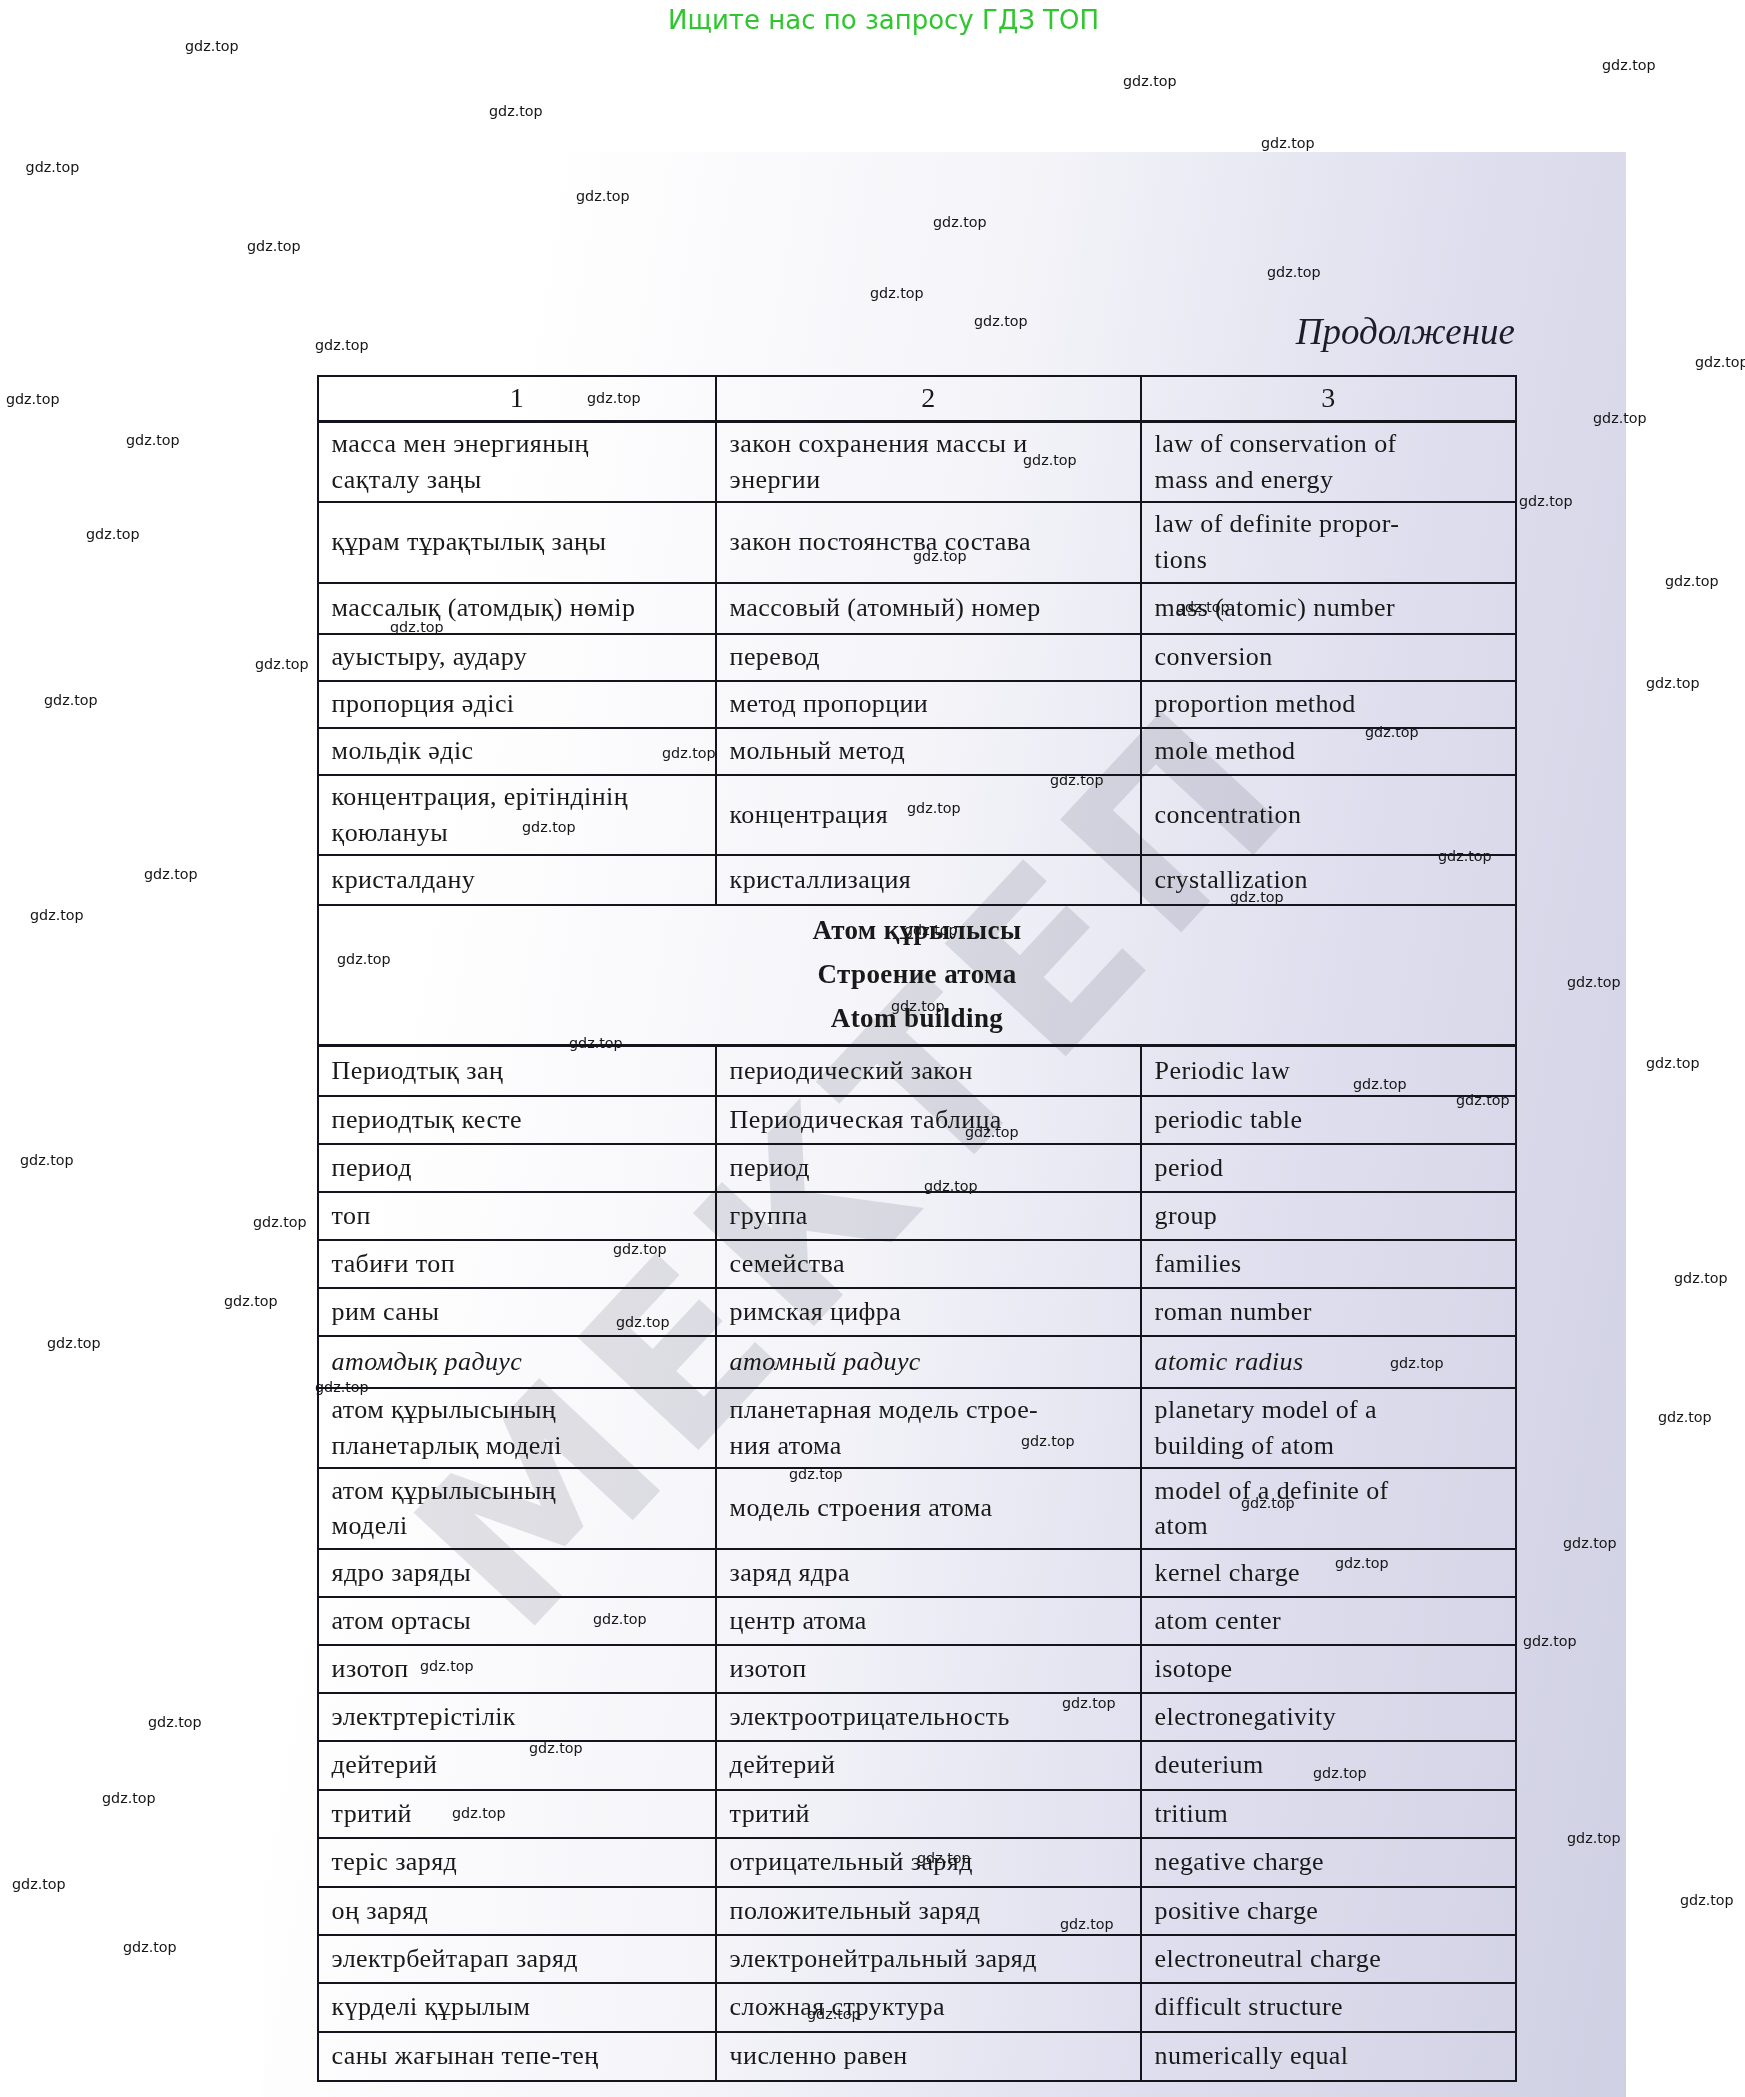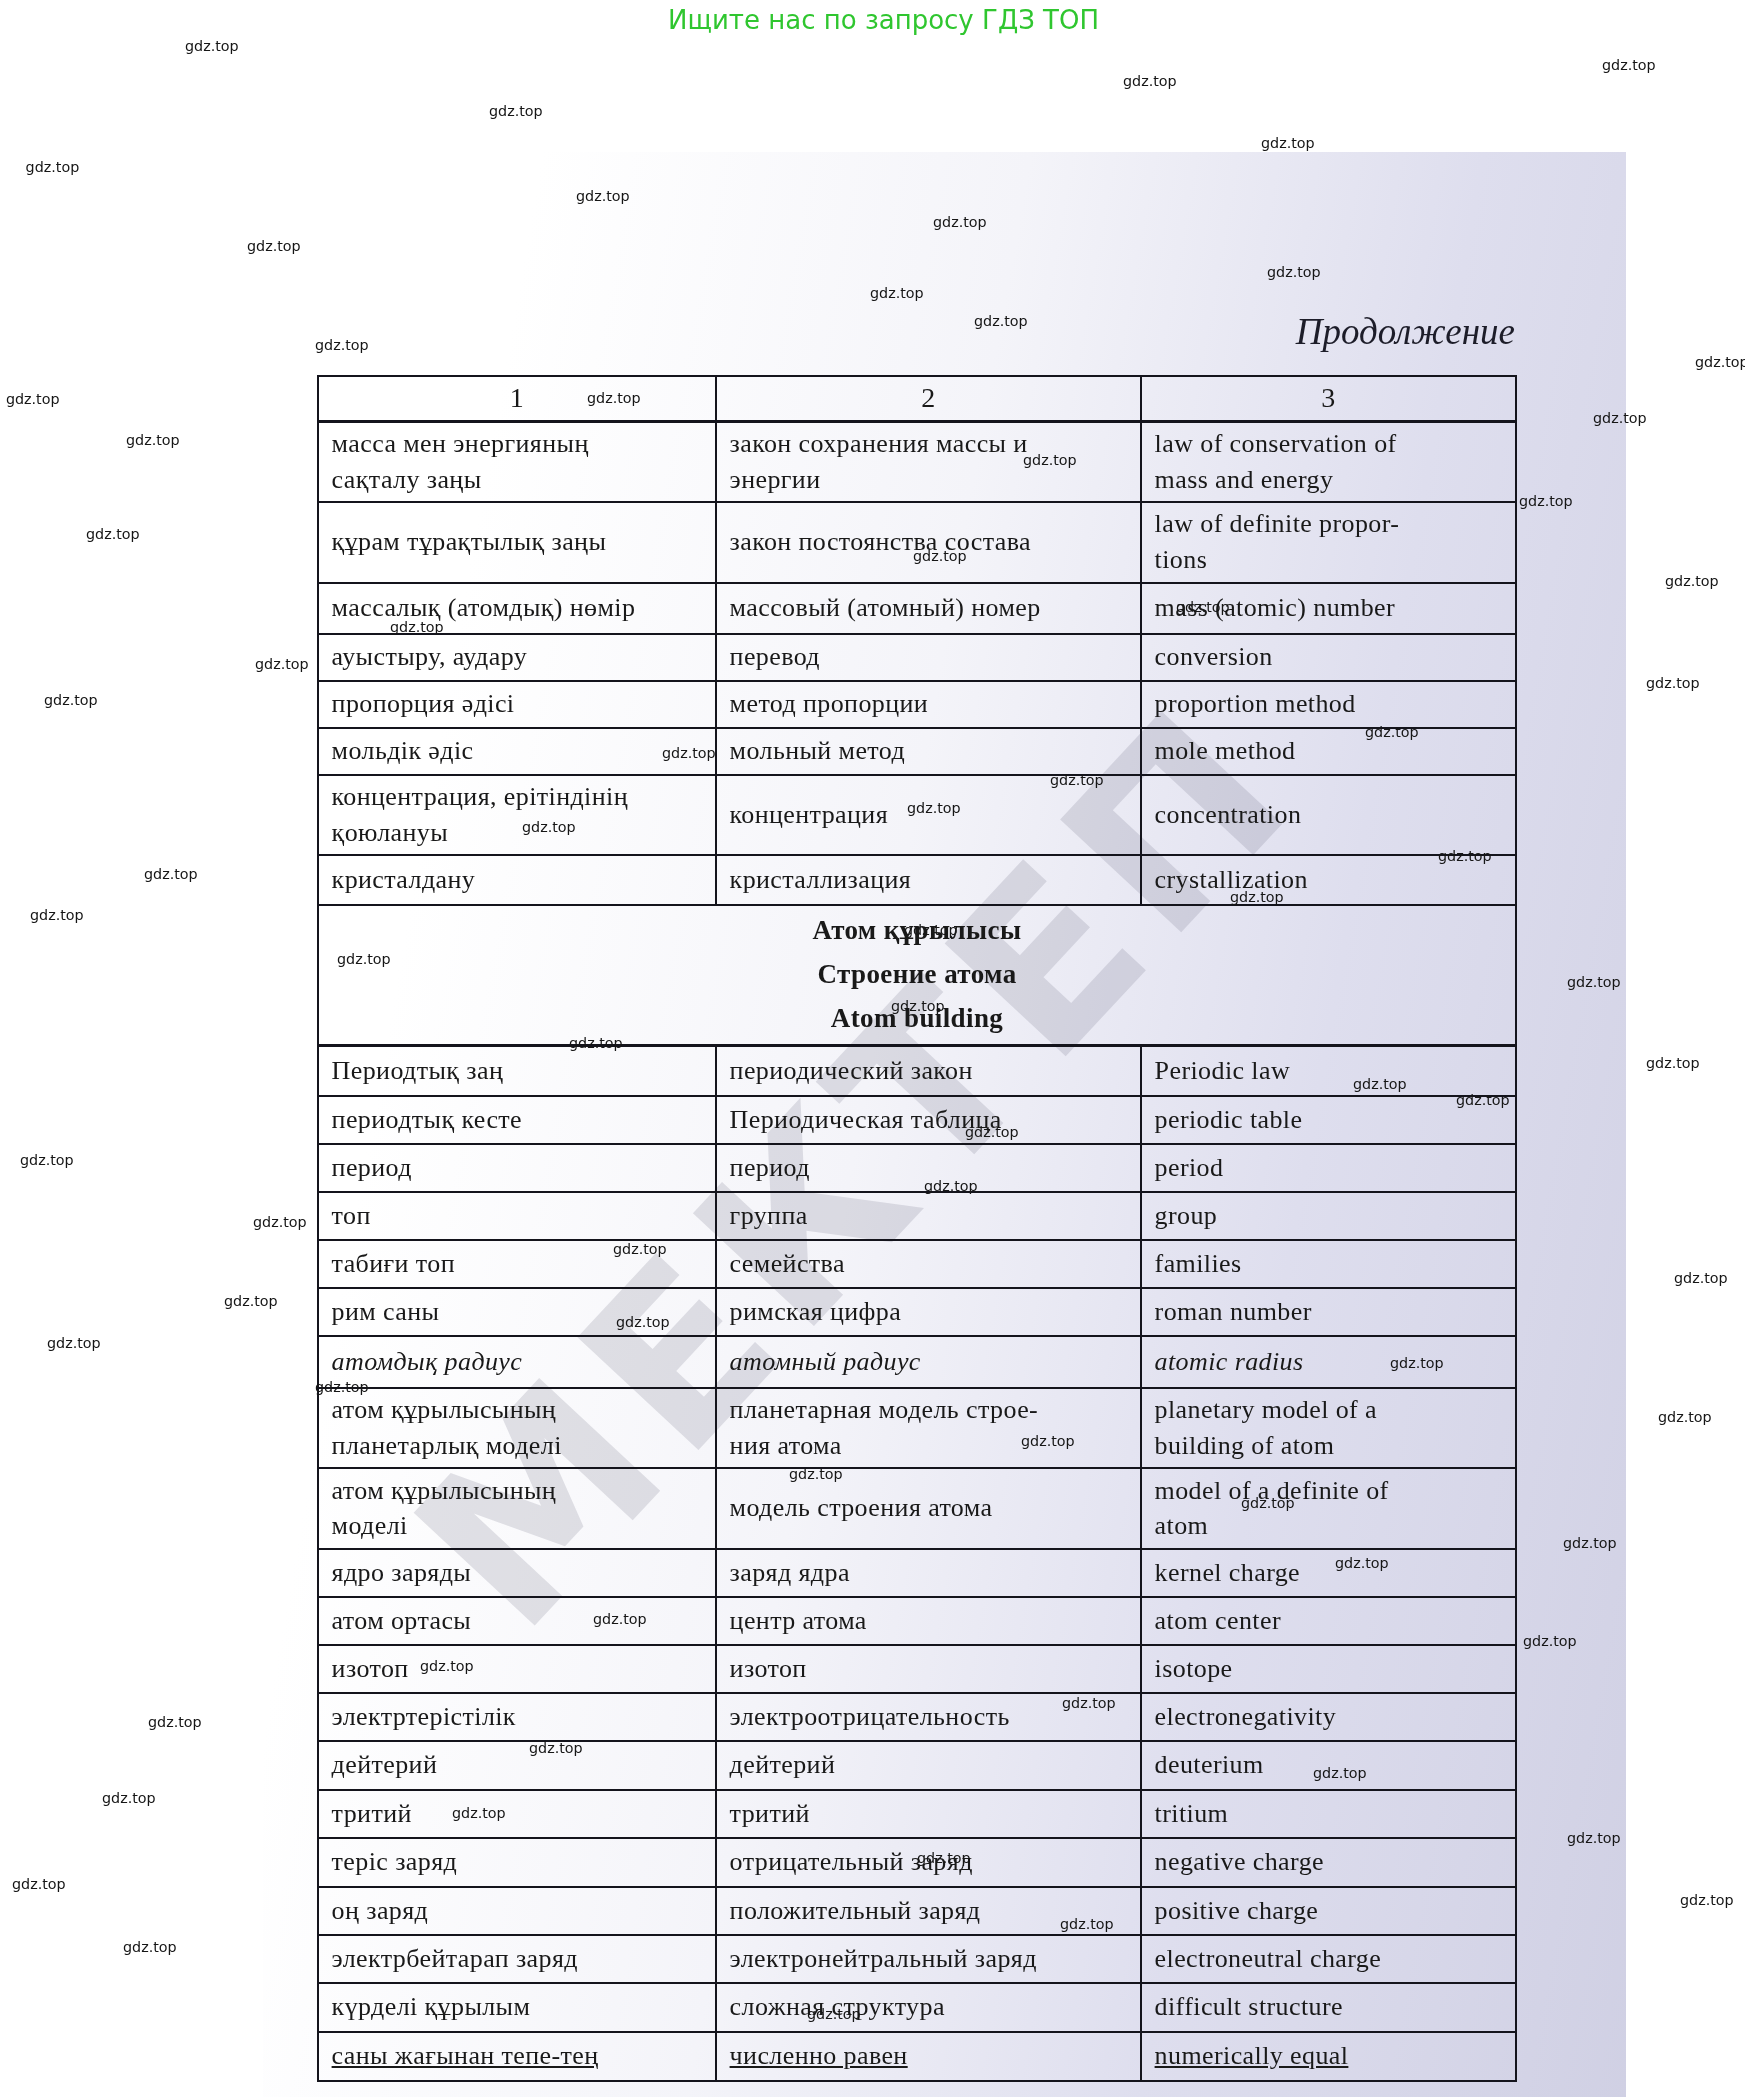--- a/index.html
+++ b/index.html
@@ -220,21 +220,21 @@
       <tr style="height: 48px;">
         <td>электрбейтарап заряд</td>
         <td>электронейтральный заряд</td>
         <td>electroneutral charge</td>
       </tr>
       <tr style="height: 49px;">
         <td>күрделі құрылым</td>
         <td>сложная структура</td>
         <td>difficult structure</td>
       </tr>
-      <tr style="height: 49px; text-decoration: underline;">
+      <tr style="height: 49px;">
         <td>саны жағынан тепе-тең</td>
         <td>численно равен</td>
         <td>numerically equal</td>
       </tr>
     </tbody>
 </table>
 
 <div class="spam-layer">
     <span style="left: 185px; top: 38px;">gdz.top</span>
     <span style="left: 1602px; top: 57px;">gdz.top</span>

